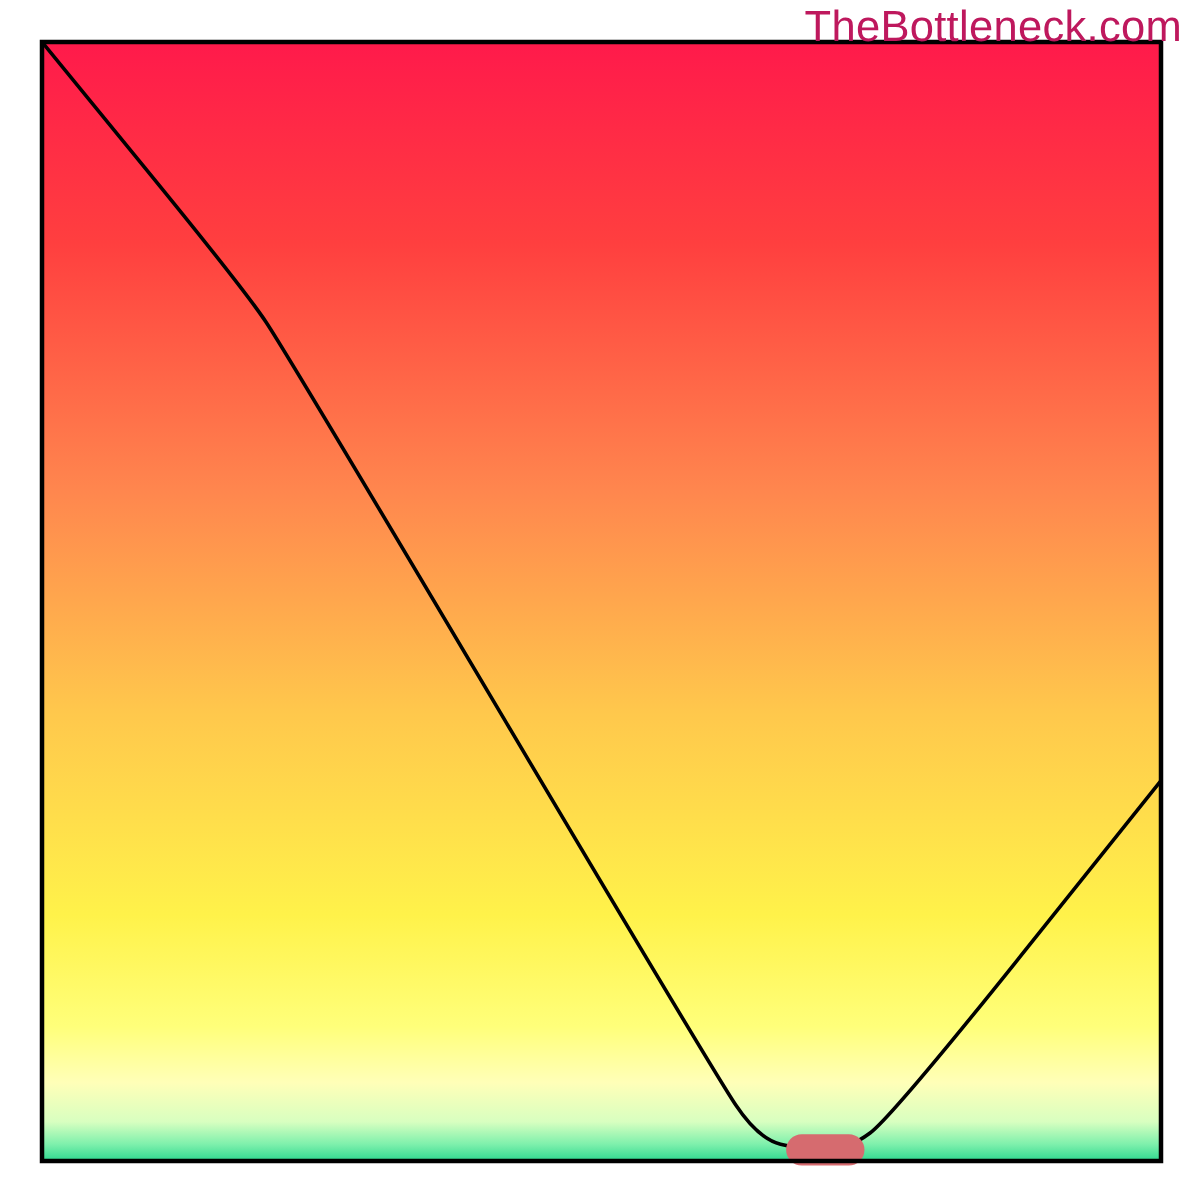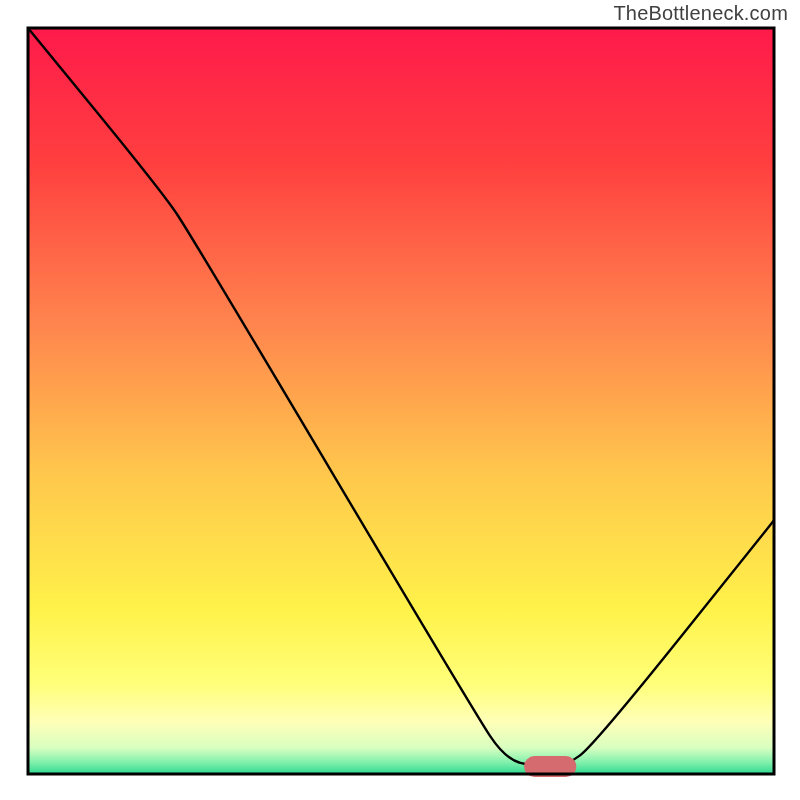--- a/index.html
+++ b/index.html
@@ -12,23 +12,23 @@
   }
   .container {
     position: relative;
     width: 800px;
     height: 800px;
   }
   .watermark {
     position: absolute;
     top: 2px;
     right: 12px;
-    font-size: 20px;
+    font-size: 29px;
     font-weight: 500;
-    color: #404040;
+    color: #be185d;
     letter-spacing: 0.2px;
     z-index: 10;
   }
   svg.plot {
     position: absolute;
     top: 0;
     left: 0;
   }
 </style>
 </head>

